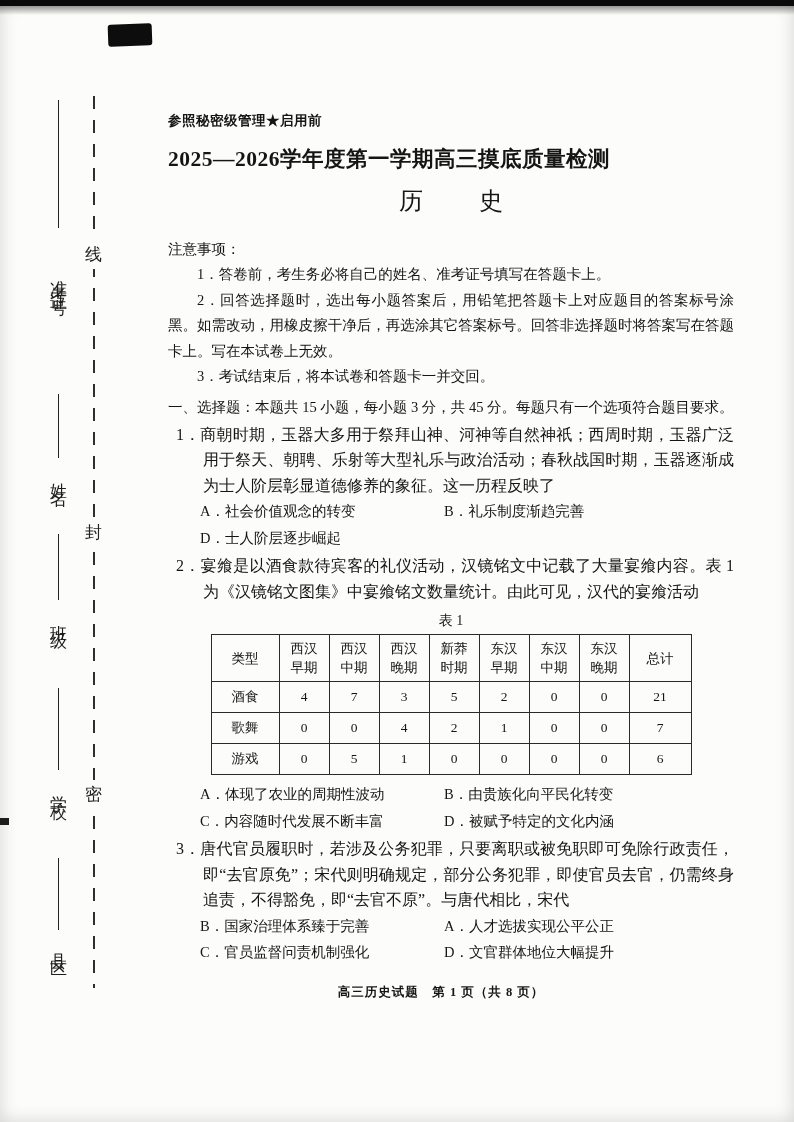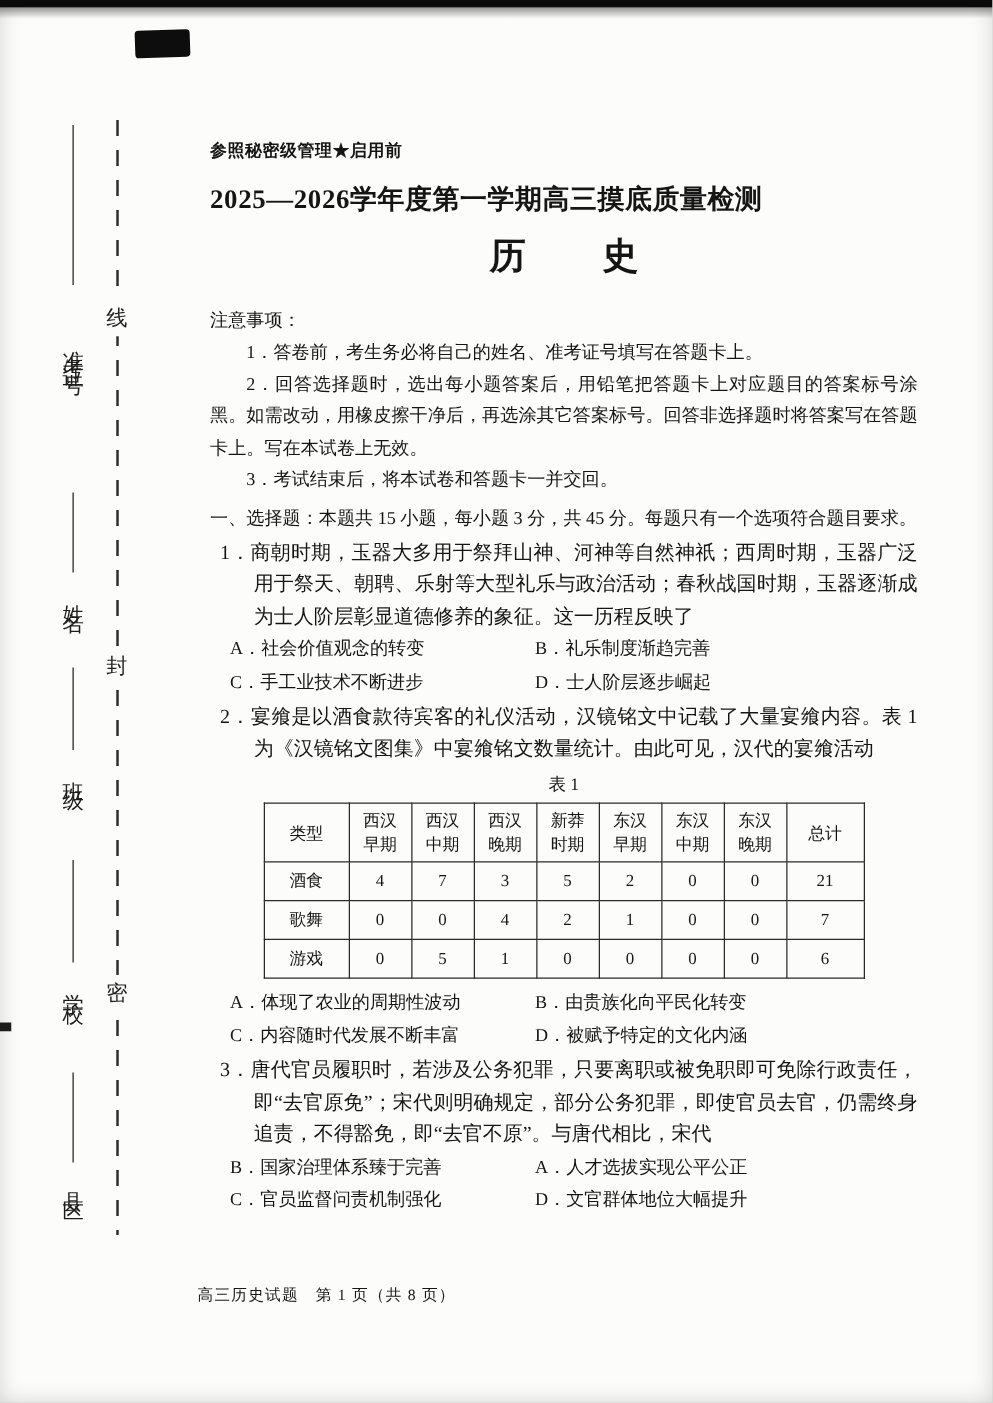--- a/index.html
+++ b/index.html
@@ -17,35 +17,35 @@
   
   .vfield{position:absolute;left:47px;writing-mode:vertical-rl;text-orientation:upright;font-size:17px;letter-spacing:7px;color:#1d1d1d;}
   .vfield.f0{top:266px}.vfield.f1{top:470px}.vfield.f2{top:612px}.vfield.f3{top:782px}.vfield.f4{top:940px}
   .vline{position:absolute;left:58px;width:1px;background:#222;}
   .vline.l0{top:100px;height:128px}.vline.l1{top:394px;height:64px}
   .vline.l2{top:534px;height:66px}.vline.l3{top:688px;height:82px}.vline.l4{top:858px;height:72px}
   
   .content{position:absolute;left:168px;top:112px;width:566px;}
   .classification{font-weight:bold;font-size:13.5px;letter-spacing:.5px;}
   .title{font-size:21.5px;font-weight:bold;margin-top:14px;letter-spacing:.5px;}
-  .subject{text-align:center;font-size:29px;font-weight:bold;letter-spacing:16px;text-indent:16px;margin-top:12px;}
+  .subject{text-align:center;font-size:24px;font-weight:normal;letter-spacing:16px;text-indent:16px;margin-top:12px;}
   .notice-head{font-size:14.5px;margin-top:20px;line-height:25px;}
   .notice-item{font-size:14.5px;line-height:25.5px;text-indent:2em;text-align:justify;}
   .section-head{font-size:14.5px;line-height:26px;margin-top:4px;text-align:justify;}
   .question{margin-top:2px;}
   .q-stem{font-size:16px;line-height:25.5px;margin-left:8px;padding-left:27px;text-indent:-27px;text-align:justify;}
-  .q-options{margin-left:16px;display:grid;grid-template-columns:244px 1fr;font-size:14.5px;line-height:26.5px;}
+  .q-options{margin-left:32px;display:grid;grid-template-columns:244px 1fr;font-size:14.5px;line-height:26.5px;}
   .tbl-caption{text-align:center;font-size:14px;margin-top:6px;line-height:22px;}
   table.data{border-collapse:collapse;margin:2px auto 6px;table-layout:fixed;width:481px;}
   table.data th,table.data td{border:1px solid #2a2a2a;text-align:center;font-size:13.5px;font-weight:normal;padding:0;color:#151515;}
   table.data th{height:46px;white-space:pre-line;line-height:19px;}
   table.data td{height:30px;font-family:Liberation Serif, serif;}
   table.data th:first-child,table.data td:first-child{width:67px;}
   table.data th:last-child,table.data td:last-child{width:61px;}
-  .footer{position:absolute;left:158px;top:1028px;width:566px;text-align:left;font-size:12.5px;font-weight:normal;letter-spacing:1px;}
+  .footer{position:absolute;left:158px;top:984px;width:566px;text-align:center;font-size:12.5px;font-weight:bold;letter-spacing:1px;}
 </style>
 </head>
 <body>
 
 <div class="page">
 
   <div class="scan-top"></div>
   <div class="scan-top-fade"></div>
   <div class="scan-blob"></div>
   <div class="scan-tick"></div>
@@ -78,21 +78,20 @@
         <div class="notice-item">3．考试结束后，将本试卷和答题卡一并交回。</div>
       </div>
 
     <div class="section-head">一、选择题：本题共 15 小题，每小题 3 分，共 45 分。每题只有一个选项符合题目要求。</div>
 
     <div class="question">
       <div class="q-stem">1．商朝时期，玉器大多用于祭拜山神、河神等自然神祇；西周时期，玉器广泛用于祭天、朝聘、乐射等大型礼乐与政治活动；春秋战国时期，玉器逐渐成为士人阶层彰显道德修养的象征。这一历程反映了</div>
       <div class="q-options">
           <div class="opt">A．社会价值观念的转变</div>
           <div class="opt">B．礼乐制度渐趋完善</div>
-          <div class="opt">C．手工业技术不断进步</div>
           <div class="opt">D．士人阶层逐步崛起</div>
         </div>
     </div>
 
     <div class="question">
       <div class="q-stem">2．宴飨是以酒食款待宾客的礼仪活动，汉镜铭文中记载了大量宴飨内容。表 1 为《汉镜铭文图集》中宴飨铭文数量统计。由此可见，汉代的宴飨活动</div>
       <div class="tbl-caption">表 1</div>
       <table class="data">
         <thead>
             <tr>

